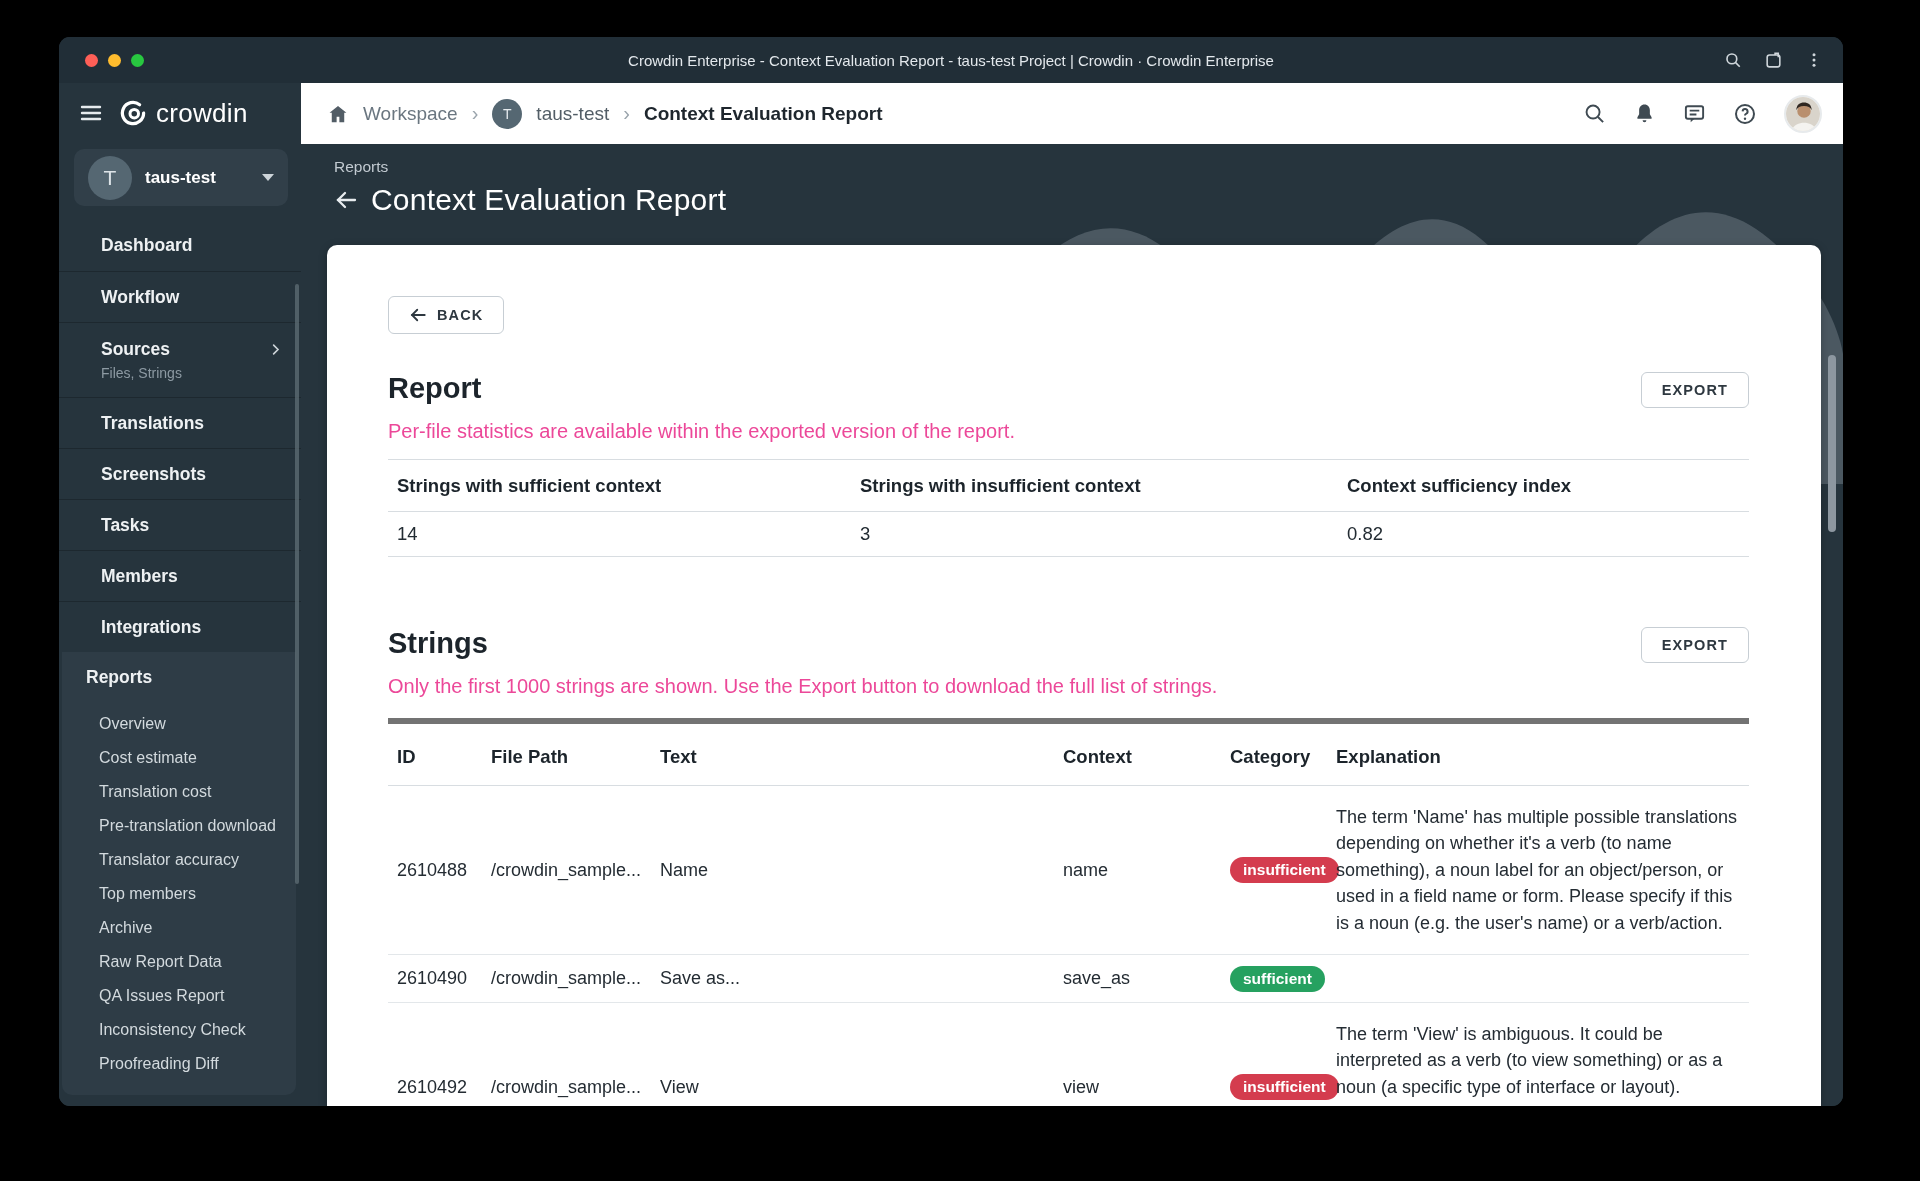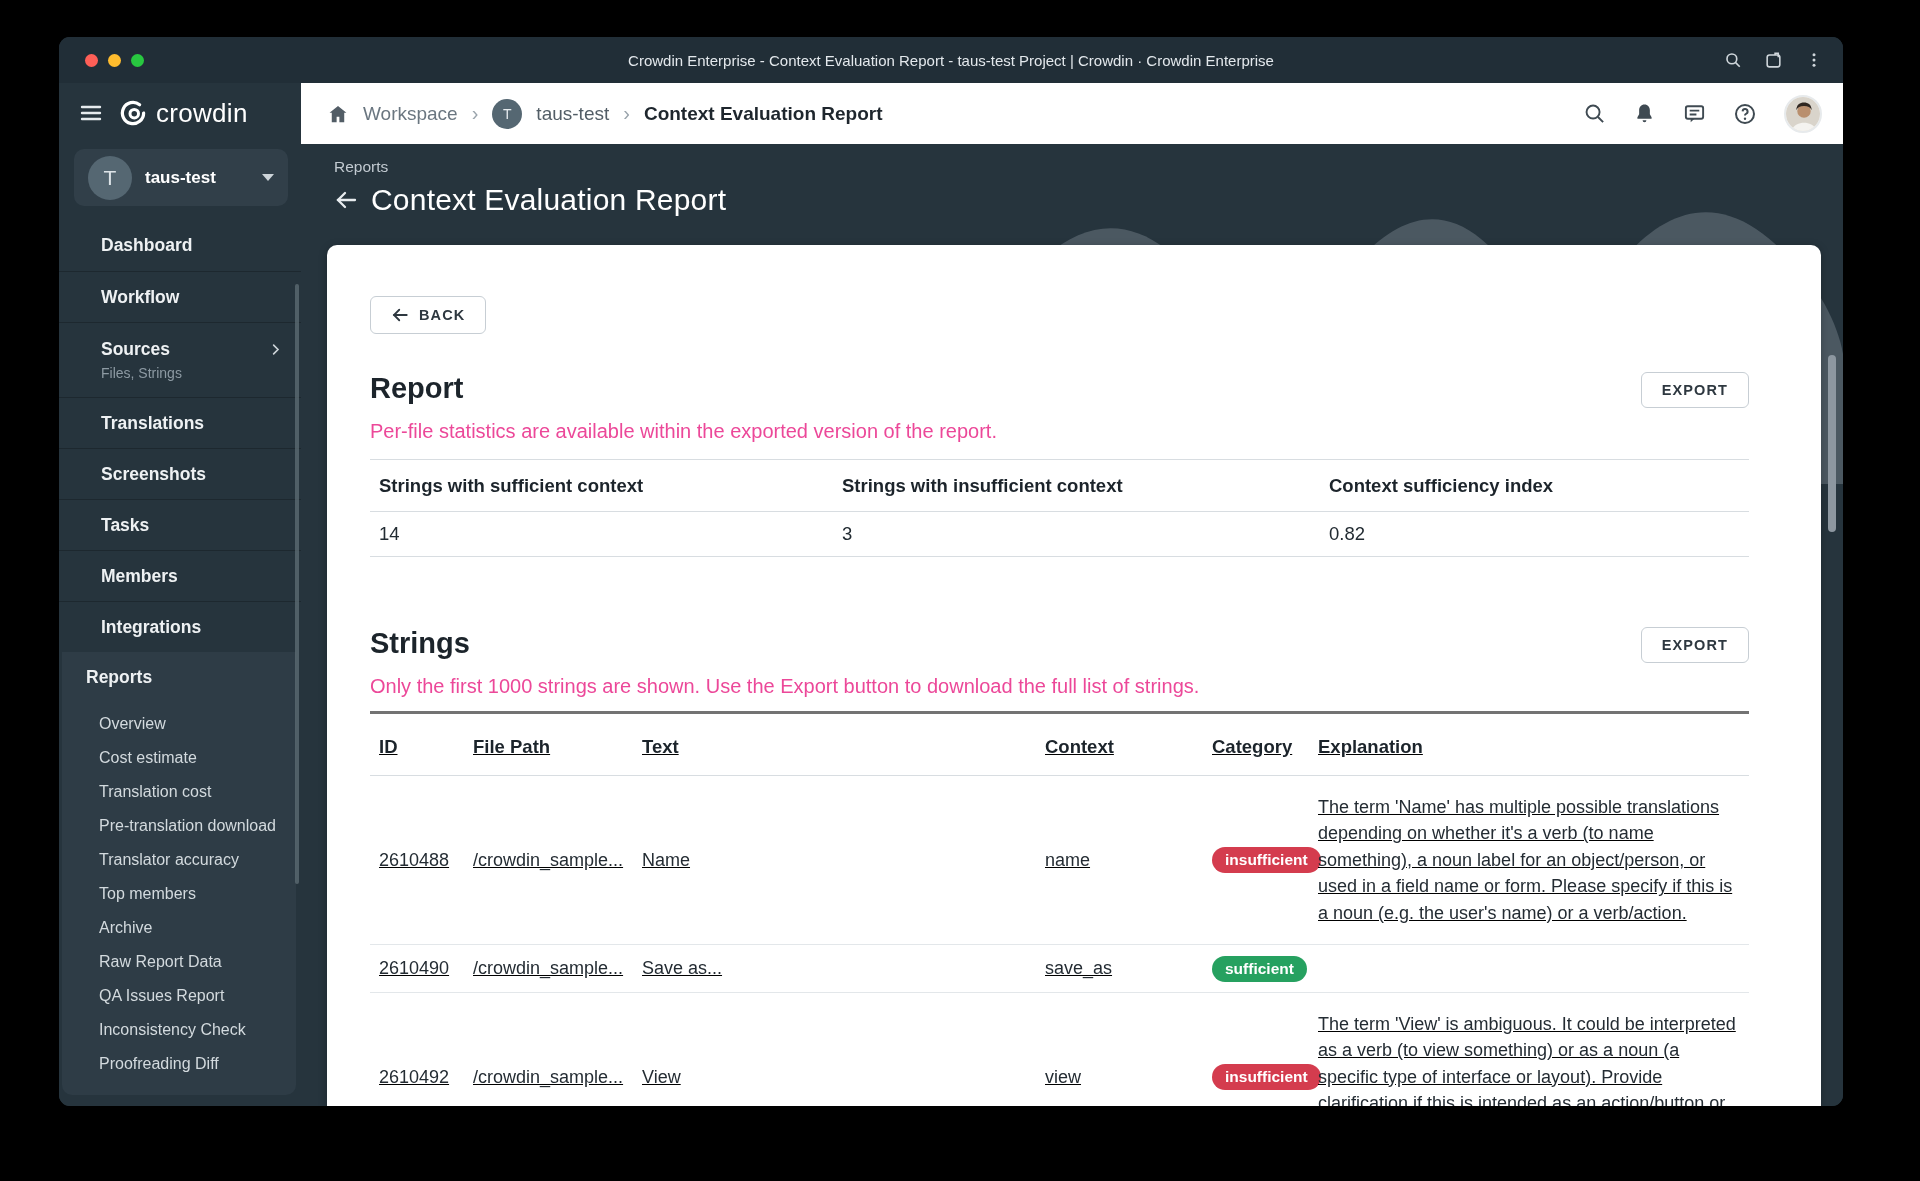--- a/index.html
+++ b/index.html
@@ -58,41 +58,41 @@
 
   .header-band { height:101px; position:relative; padding:14px 0 0 33px; z-index:2; flex:0 0 auto; }
   .eyebrow { font-size:15.5px; color:#c2cad1; }
   .page-title-row { display:flex; align-items:center; gap:13px; margin-top:7px; color:#fff; }
   .page-title { font-size:30px; font-weight:500; letter-spacing:.2px; }
 
   .mountains { position:absolute; left:0; top:61px; width:100%; height:340px; z-index:1; pointer-events:none; }
 
   .content-zone { flex:1; position:relative; min-height:0; z-index:2; display:flex; }
   .card { flex:1; margin:0 22px 0 26px; background:#fff; border-radius:10px 10px 0 0;
-          box-shadow:0 2px 8px rgba(0,0,0,.25); padding:51px 72px 0 43px; overflow:hidden; }
+          box-shadow:0 2px 8px rgba(0,0,0,.25); padding:51px 72px 0 61px; overflow:hidden; }
   .page-scroll { position:absolute; right:7px; top:110px; width:8px; height:177px; background:#8d97a0; border-radius:4px; z-index:4; }
 
   
   .btn { display:inline-flex; align-items:center; gap:10px; border:1px solid #c7ced4; border-radius:6px;
          background:#fff; font-size:14.5px; font-weight:700; letter-spacing:1.1px; color:#2e3840;
          padding:9px 20px; cursor:pointer; font-family:inherit; }
   .section-head { display:flex; align-items:flex-start; justify-content:space-between; }
   .h2 { font-size:29px; font-weight:700; color:#1c242b; }
   .section-sub { font-size:20px; color:#ec4899; margin-top:12px; }
   .back-wrap { margin-bottom:38px; }
   .report-head { }
 
   table { border-collapse:collapse; }
   .stats-table { width:100%; margin-top:16px; border-top:1px solid #d8dde1; }
   .stats-table th { text-align:left; font-size:18.5px; font-weight:700; color:#1c242b;
                     padding:15px 0 14px 9px; border-bottom:1px solid #d8dde1; }
   .stats-table td { font-size:18.5px; color:#222b32; padding:11px 0 11px 9px; border-bottom:1px solid #d8dde1; }
 
   .strings-section { margin-top:70px; }
-  .grid-table { margin-top:13px; border-top:3px solid #737373;text-decoration:underline; }
+  .grid-table { margin-top:20px; border-top:6px solid #737373; }
   .gt-header { display:grid; grid-template-columns:94px 169px 403px 167px 106px 1fr;
                border-bottom:1px solid #d8dde1; }
   .gt-header > div { font-size:18.5px; font-weight:700; color:#1c242b; padding:22px 6px 17px 9px; }
   .gt-row { display:grid; grid-template-columns:94px 169px 403px 167px 106px 1fr;
             align-items:center; border-bottom:1px solid #e3e7ea; }
   .gt-row > div { font-size:18px; color:#242c33; padding:10px 6px 10px 9px; }
   .cell-expl { font-size:17.5px; line-height:26.5px; color:#20282f; padding-top:12px !important; padding-bottom:12px !important; }
   .row-mid { min-height:48px; }
   .row-tall { min-height:169px; }
   .badge { display:inline-block; font-size:15.5px; font-weight:700; color:#fff; border-radius:14px; padding:4px 13px; }

